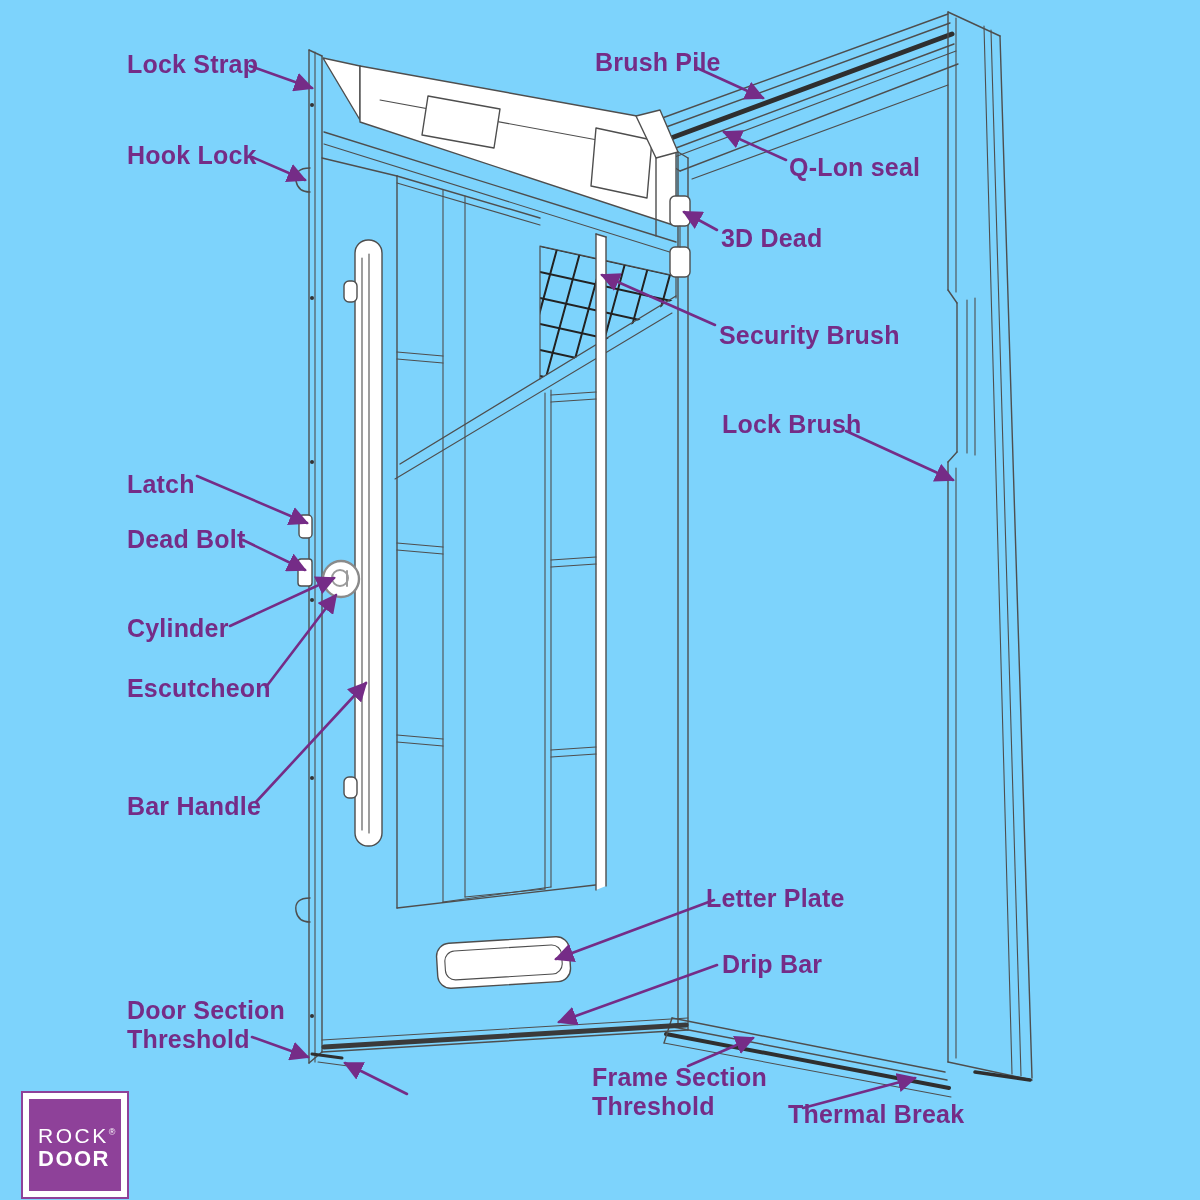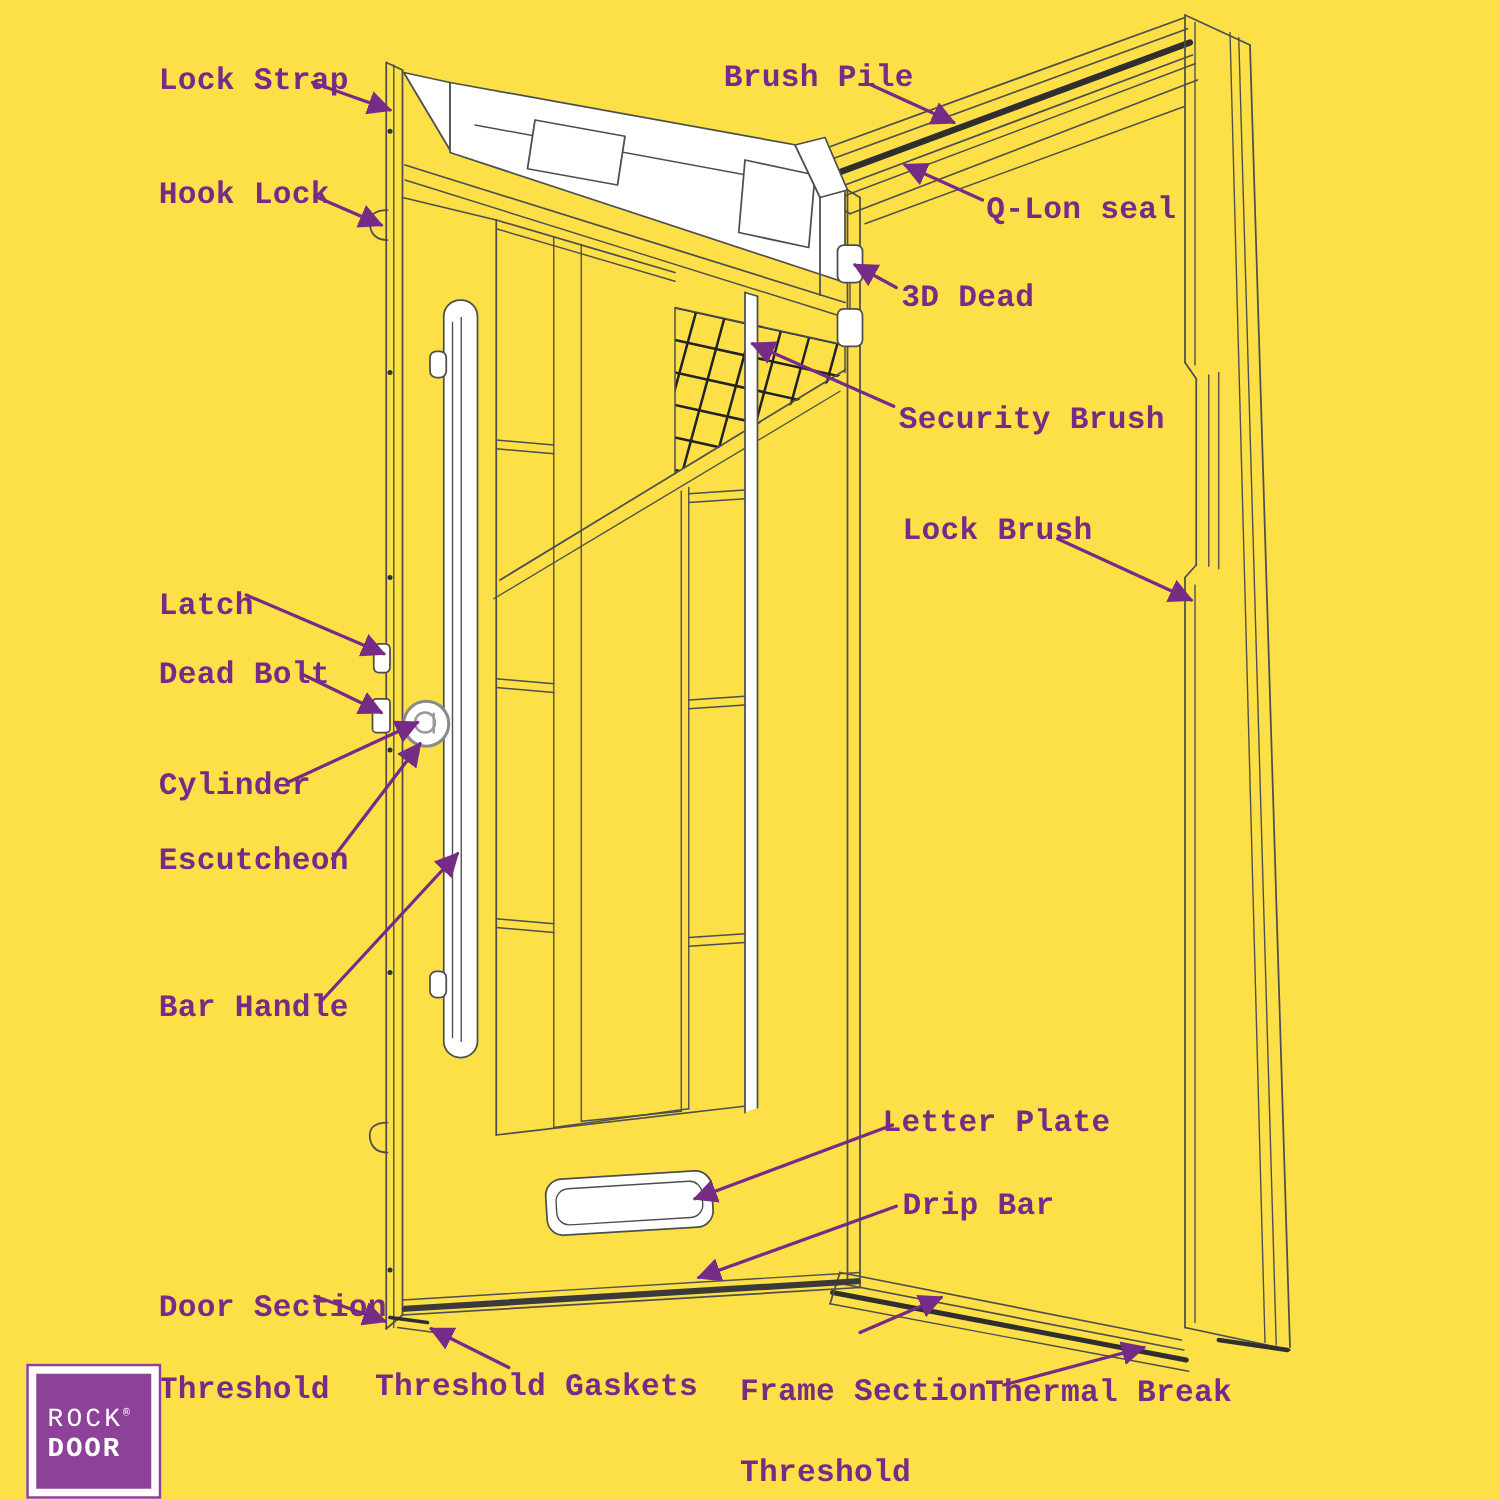--- a/index.html
+++ b/index.html
@@ -1,21 +1,21 @@
 <!DOCTYPE html>
 <html><head>
 <meta charset="utf-8">
 <style>
   html,body{margin:0;padding:0;background:#ffffff;}
-  #stage{position:relative;width:1200px;height:1200px;background:#fde047;overflow:hidden;
-         font-family:Liberation Mono, monospace;}
+  #stage{position:relative;width:1200px;height:1200px;background:#7dd3fc;overflow:hidden;
+         font-family:Liberation Sans, sans-serif;}
   #drawing{position:absolute;left:0;top:0;}
   .label{position:absolute;font-weight:700;font-size:25px;line-height:29px;
          color:#752c87;letter-spacing:.2px;white-space:nowrap;}
-  .label span{display:block;margin-top:36px;}
+  .label span{display:block;}
   .logo-outer{position:absolute;left:21px;top:1091px;width:108px;height:108px;
               border:2px solid #8e4199;background:#fff;box-sizing:border-box;
               display:flex;align-items:center;justify-content:center;}
   .logo-inner{width:92px;height:92px;background:#8e4199;color:#fff;
               display:flex;flex-direction:column;justify-content:center;
               padding-left:9px;box-sizing:border-box;}
   .logo-line1{font-size:21px;font-weight:400;letter-spacing:2.5px;line-height:23px;}
   .logo-line1 sup{font-size:9px;letter-spacing:0;}
   .logo-line2{font-size:22px;font-weight:700;letter-spacing:1.5px;line-height:23px;}
 </style>
@@ -207,37 +207,36 @@
         <line x1="252" y1="1037" x2="308" y2="1057" marker-end="url(#ah)"></line>
         <line x1="407" y1="1094" x2="345" y2="1063" marker-end="url(#ah)"></line>
         <line x1="688" y1="1066" x2="753" y2="1038" marker-end="url(#ah)"></line>
         <line x1="803" y1="1108" x2="915" y2="1078" marker-end="url(#ah)"></line>
       </g>
     </g>
   </svg>
 
   <div class="label" style="left:127px;top:50px">Lock Strap</div>
   <div class="label" style="left:127px;top:141px">Hook Lock</div>
-  <div class="label" style="left:579px;top:48px">Brush Pile</div>
+  <div class="label" style="left:595px;top:48px">Brush Pile</div>
   <div class="label" style="left:789px;top:153px">Q-Lon seal</div>
   <div class="label" style="left:721px;top:224px">3D Dead</div>
   <div class="label" style="left:719px;top:321px">Security Brush</div>
   <div class="label" style="left:722px;top:410px">Lock Brush</div>
   <div class="label" style="left:127px;top:470px">Latch</div>
   <div class="label" style="left:127px;top:525px">Dead Bolt</div>
   <div class="label" style="left:127px;top:614px">Cylinder</div>
   <div class="label" style="left:127px;top:674px">Escutcheon</div>
   <div class="label" style="left:127px;top:792px">Bar Handle</div>
   <div class="label" style="left:706px;top:884px">Letter Plate</div>
   <div class="label" style="left:722px;top:950px">Drip Bar</div>
   <div class="label" style="left:127px;top:996px">
     <span>Door Section</span>
     <span>Threshold</span>
   </div>
-  <div class="label" style="left:300px;top:1095px">Threshold Gaskets</div>
   <div class="label" style="left:592px;top:1063px">
     <span>Frame Section</span>
     <span>Threshold</span>
   </div>
   <div class="label" style="left:788px;top:1100px">Thermal Break</div>
 
   <div class="logo-outer">
     <div class="logo-inner">
       <span class="logo-line1"><span>ROCK</span><sup>®</sup></span>
       <span class="logo-line2">DOOR</span>

